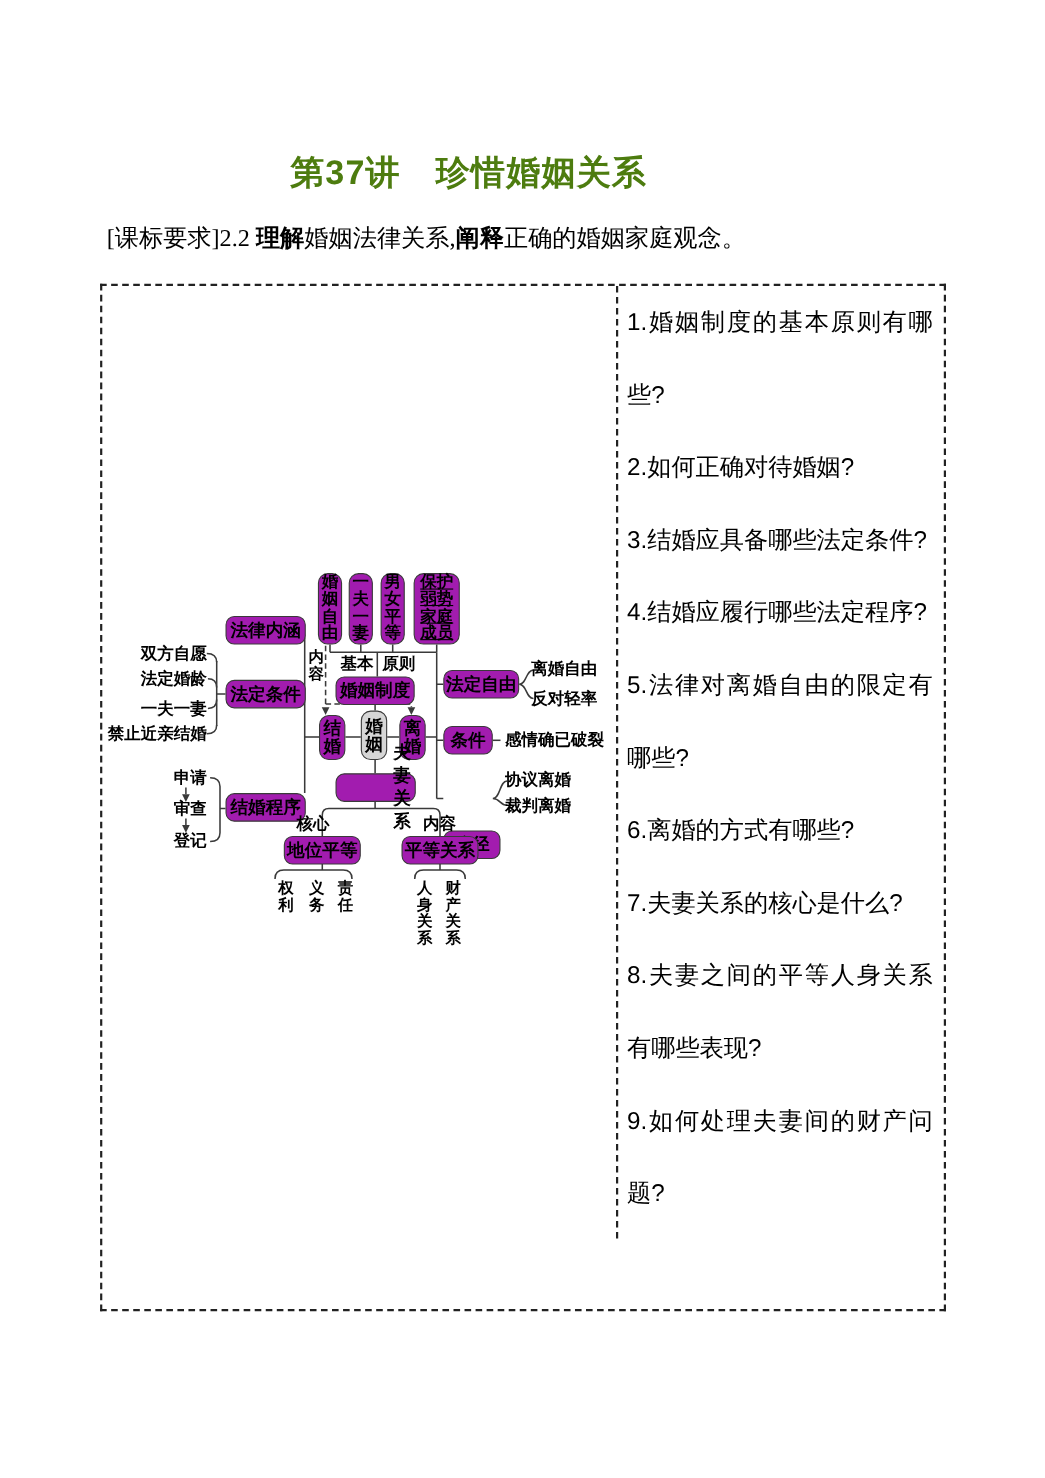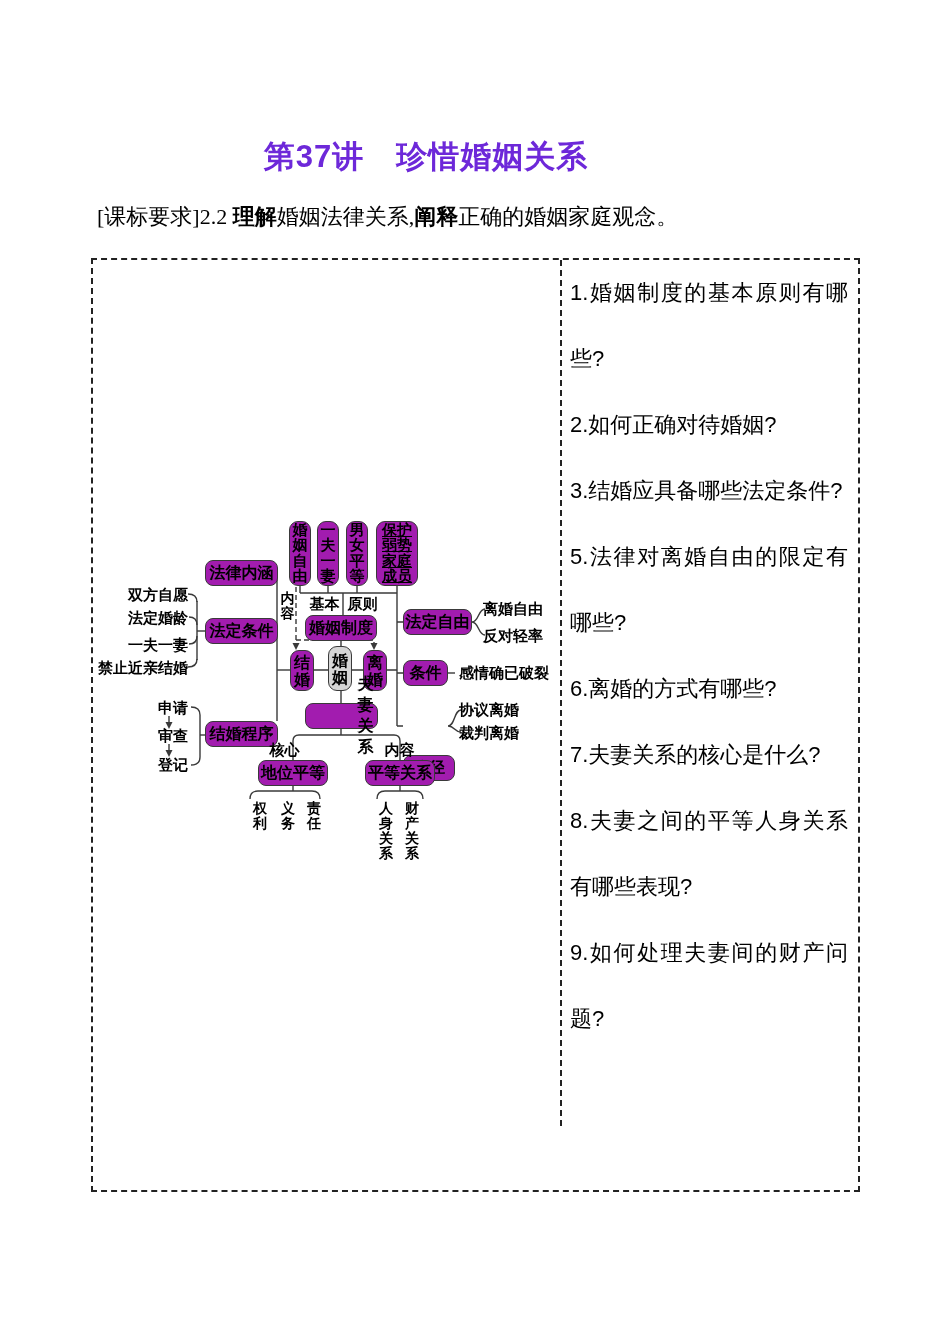--- a/index.html
+++ b/index.html
@@ -1,20 +1,20 @@
 <!DOCTYPE html>
 <html><head>
 <meta charset="utf-8">
 <style>
   html,body{margin:0;padding:0;background:#fff;}
   .page{position:relative;width:950px;height:1344px;background:#fff;overflow:hidden;
         font-family:"Liberation Serif","DejaVu Serif",serif;color:#000;}
   .title{position:absolute;left:0;top:136px;width:852px;text-align:center;margin:0;
          font-family:"Liberation Sans","DejaVu Sans",sans-serif;
-         font-size:31px;font-weight:bold;color:#6d28d9;letter-spacing:1px;}
+         font-size:31px;font-weight:bold;color:#4d7c0f;letter-spacing:1px;}
   .requirement{position:absolute;left:97px;top:203px;width:760px;margin:0;
                font-size:22px;line-height:28px;}
   .requirement b{font-family:"Liberation Sans","DejaVu Sans",sans-serif;}
   .ctable{position:absolute;left:91px;top:258px;width:769px;height:934px;
           border:2px dashed #222;box-sizing:border-box;}
   .thead{display:flex;height:62px;border-bottom:2px dashed #222;box-sizing:content-box;}
   .th{display:flex;align-items:center;justify-content:center;font-size:25px;}
   .th-left{width:469px;border-right:2px dashed #222;box-sizing:border-box;}
   .th-right{flex:1;}
   .tbody{display:flex;height:866px;}
@@ -165,20 +165,21 @@
         <div class="dg vlbl" style="left:213px;top:541px;width:16px;">责任</div>
         <div class="dg vlbl" style="left:285px;top:541px;width:16px;">人身关系</div>
         <div class="dg vlbl" style="left:311px;top:541px;width:16px;">财产关系</div>
 
       </div>
 
       <div class="cell-right">
         <p>1.婚姻制度的基本原则有哪些?</p>
         <p>2.如何正确对待婚姻?</p>
         <p>3.结婚应具备哪些法定条件?</p>
+        <p>4.结婚应履行哪些法定程序?</p>
         <p>5.法律对离婚自由的限定有哪些?</p>
         <p>6.离婚的方式有哪些?</p>
         <p>7.夫妻关系的核心是什么?</p>
         <p>8.夫妻之间的平等人身关系有哪些表现?</p>
         <p>9.如何处理夫妻间的财产问题?</p>
       </div>
 
     </div>
   </div>
 </div>

